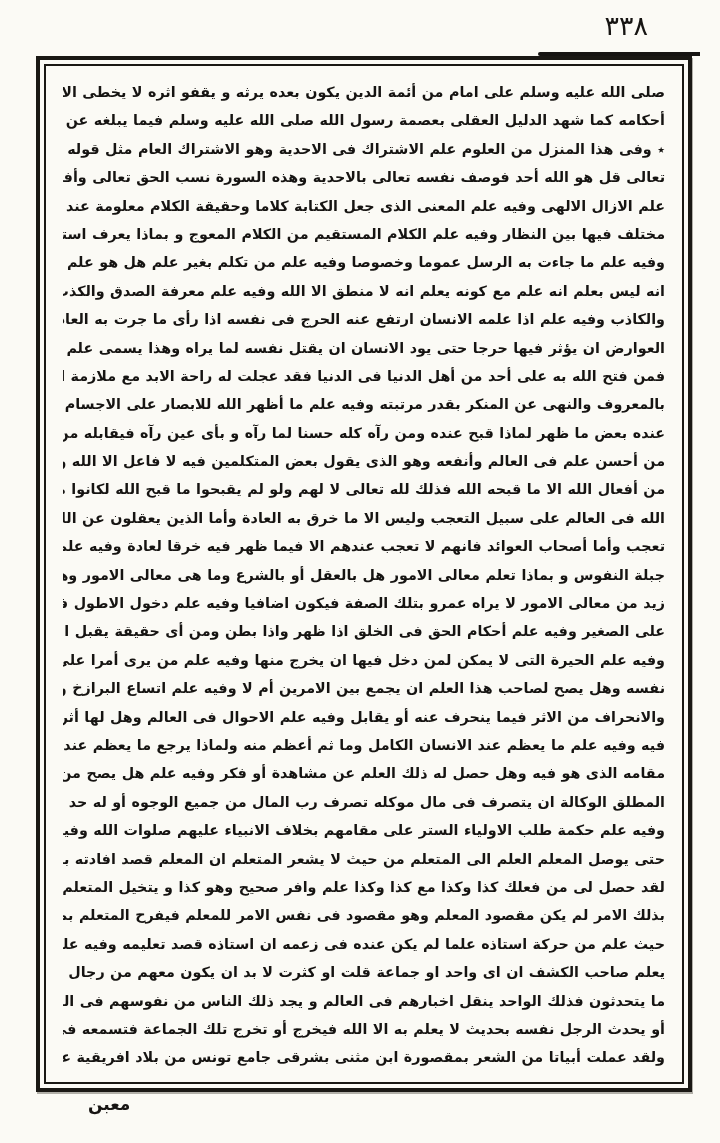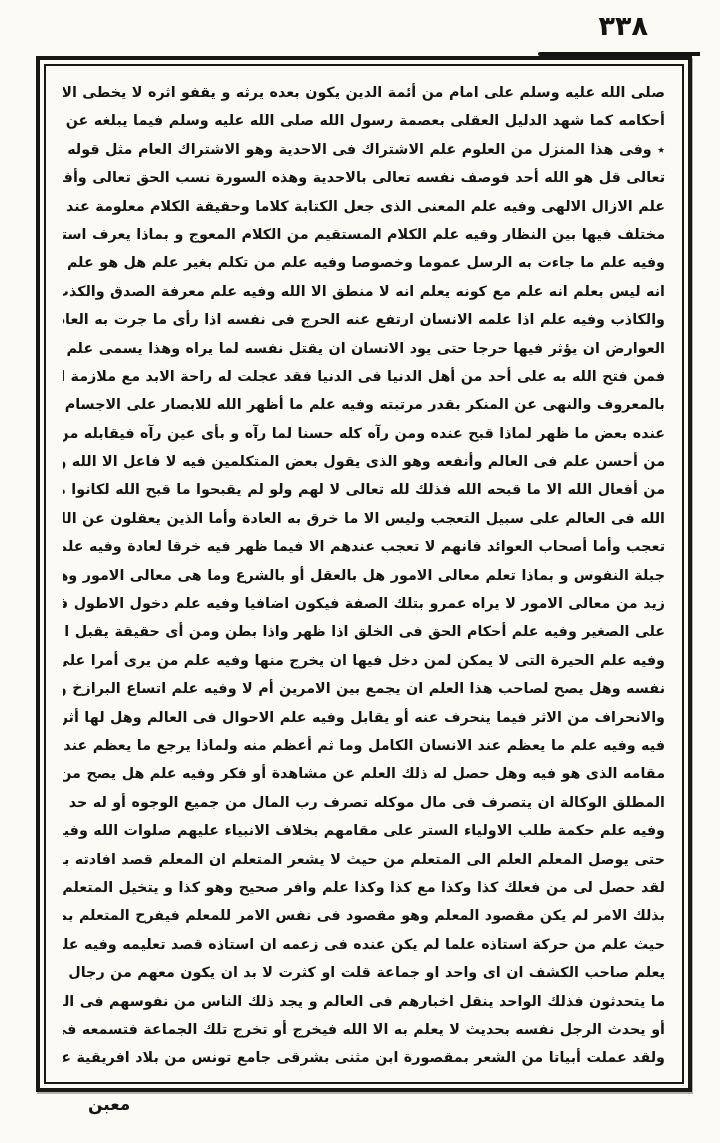--- a/index.html
+++ b/index.html
@@ -5,21 +5,21 @@
   html,body{margin:0;padding:0;}
   body{
     width:720px;height:1143px;position:relative;overflow:hidden;
     background:#fbfaf5;
     font-family:"DejaVu Sans",sans-serif;
     color:#161412;
   }
   
   .page-number{
     position:absolute;top:10px;right:72px;
-    font-size:27px;font-weight:bold;letter-spacing:2px;
+    font-size:27px;font-weight:normal;letter-spacing:2px;
     color:#161412;direction:rtl;margin-left:9px;
   }
   .page-number-rule{
     position:absolute;top:52px;right:20px;width:162px;height:4px;
     background:#161412;border-radius:2px 0 0 2px;
   }
   
   .frame-outer{
     position:absolute;left:36px;top:56px;width:648px;height:1028px;
     border:4px solid #1a1814;

